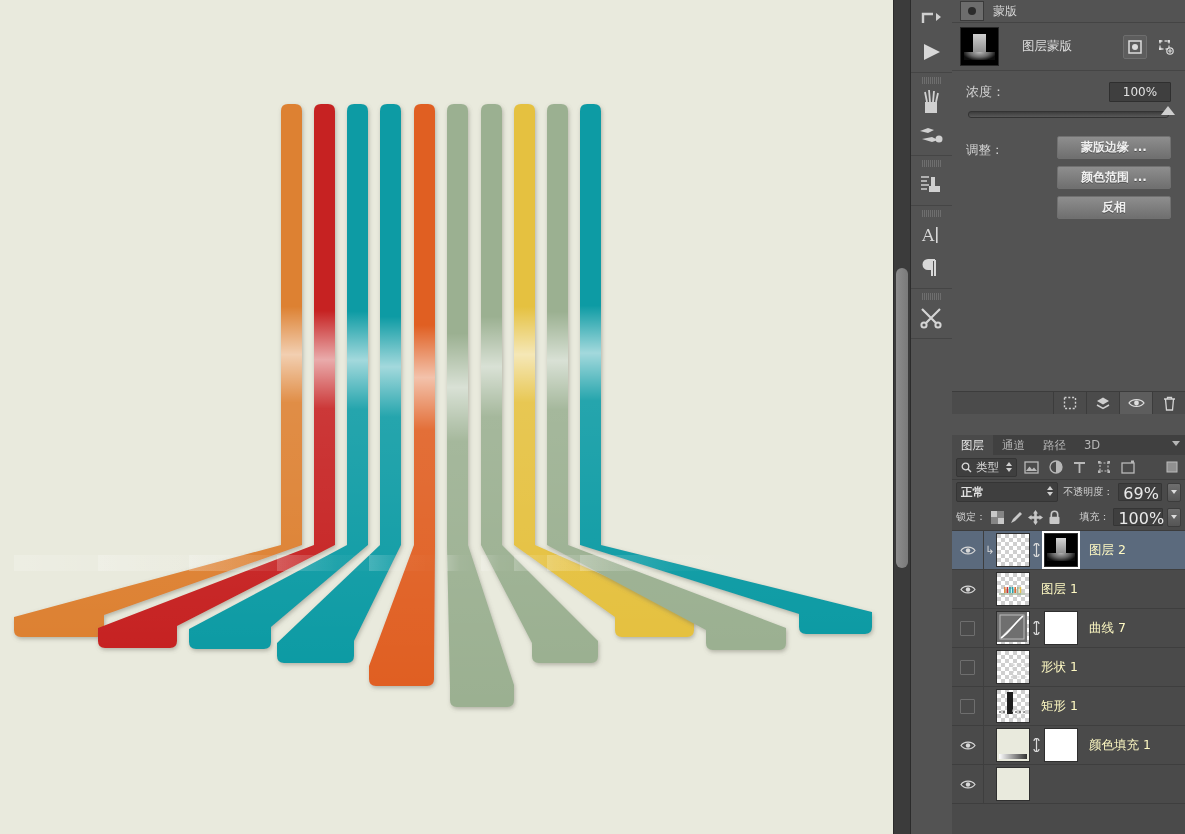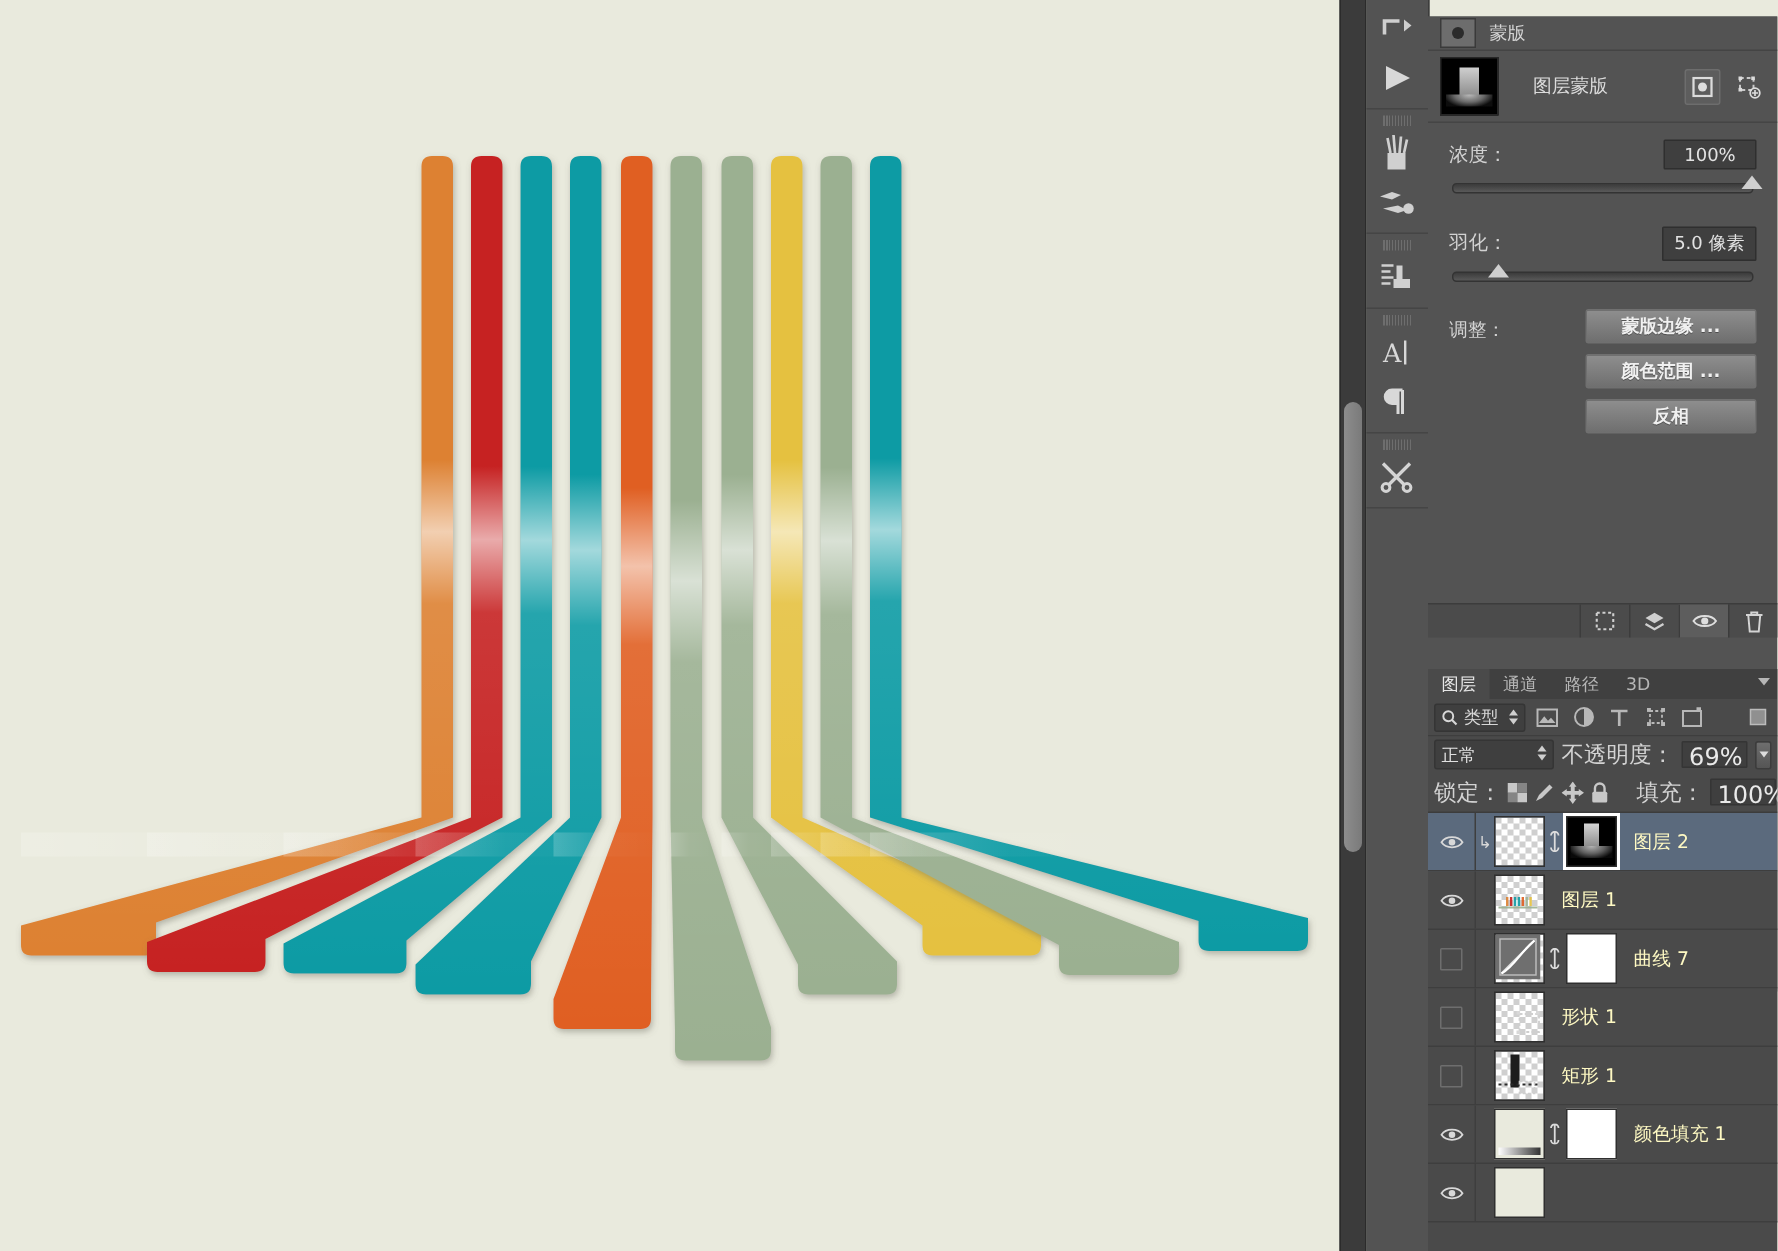--- a/index.html
+++ b/index.html
@@ -21,21 +21,21 @@
 
   
   #toolstrip{position:absolute;left:911px;top:0;width:41px;height:834px;background:#535353;border-right:1px solid #3d3d3d;}
   .tool-group{border-bottom:1px solid #454545;padding:2px 0 4px;}
   .tool-grip{height:7px;margin:2px auto 1px;width:19px;
     background:repeating-linear-gradient(90deg,#777 0 1px,transparent 1px 2px);opacity:.75;}
   .tool-btn{width:39px;height:33px;display:flex;align-items:center;justify-content:center;cursor:pointer;}
   .tool-btn svg{display:block;}
 
   
-  #dock{position:absolute;left:952px;top:11px;width:233px;height:650px;background:#535353;}
+  #dock{position:absolute;left:952px;top:0;width:233px;height:650px;background:#535353;}
 
   
   #prop-panel{position:absolute;left:0;top:0;width:233px;height:414px;background:#535353;}
   #prop-header{height:22px;display:flex;align-items:center;padding-left:8px;border-bottom:1px solid #444;}
   .thumb-mask-sm{width:22px;height:18px;background:#6d6d6d;border:1px solid #3a3a3a;display:flex;align-items:center;justify-content:center;}
   .thumb-mask-sm i{display:block;width:8px;height:8px;border-radius:50%;background:#2b2b2b;}
   #prop-header .ph-label{color:#d4d4d4;font-size:12px;margin-left:9px;}
 
   #prop-row{height:47px;display:flex;align-items:center;padding:0 8px;border-bottom:1px solid #454545;position:relative;gap:11px;}
   #mask-thumb{width:37px;height:37px;background:#000;border:1px solid #262626;position:relative;overflow:hidden;}
@@ -79,25 +79,25 @@
   #ltab-menu{position:absolute;right:5px;top:6px;width:0;height:0;border-left:4px solid transparent;
     border-right:4px solid transparent;border-top:5px solid #b6b6b6;cursor:pointer;}
 
   #filter-row{height:24px;background:#4a4a4a;display:flex;align-items:center;padding:0 4px;gap:5px;border-bottom:1px solid #3e3e3e;}
   #filter-select{display:flex;align-items:center;gap:4px;background:#3f3f3f;border:1px solid #353535;
     border-radius:2px;height:17px;padding:0 4px;color:#d8d8d8;font-size:11.5px;cursor:pointer;}
   .fico{width:19px;height:19px;display:flex;align-items:center;justify-content:center;cursor:pointer;opacity:.85;}
 
   #blend-row{height:24px;display:flex;align-items:center;padding:0 4px;gap:5px;background:#4a4a4a;}
   #blend-select{width:110px;height:18px;background:#3f3f3f;border:1px solid #353535;border-radius:2px;
-    color:#e0e0e0;font-size:11.5px;display:flex;align-items:center;padding:0 4px;cursor:pointer;position:relative;}
+    color:#e0e0e0;font-size:11.5px;display:flex;align-items:center;padding:0 4px;cursor:pointer;position:relative;font-weight:bold;}
   .spin{position:absolute;right:4px;top:3px;display:flex;flex-direction:column;gap:2px;}
   .spin .up{width:0;height:0;border-left:3px solid transparent;border-right:3px solid transparent;border-bottom:4px solid #cfcfcf;}
   .spin .dn{width:0;height:0;border-left:3px solid transparent;border-right:3px solid transparent;border-top:4px solid #cfcfcf;}
-  .lbl-sm{color:#d2d2d2;font-size:15px;white-space:nowrap;}
+  .lbl-sm{color:#d2d2d2;font-size:10px;white-space:nowrap;}
   .num-field{background:#3f3f3f;border:1px solid #353535;color:#eaeaea;font-size:16px;
     height:16px;padding:0 4px;min-width:34px;text-align:center;border-radius:1px;cursor:text;}
   .drop-btn{width:14px;height:17px;background:linear-gradient(180deg,#6e6e6e,#555);border:1px solid #3c3c3c;
     border-radius:2px;display:flex;align-items:center;justify-content:center;cursor:pointer;}
   .drop-btn i{width:0;height:0;border-left:3px solid transparent;border-right:3px solid transparent;border-top:4px solid #dcdcdc;}
 
   #lock-row{height:26px;display:flex;align-items:center;padding:0 4px;gap:4px;background:#4a4a4a;border-bottom:1px solid #3c3c3c;}
   .lockico{width:17px;height:17px;display:flex;align-items:center;justify-content:center;cursor:pointer;opacity:.9;}
 
   
@@ -299,29 +299,20 @@
       <div class="slider-block">
         <div class="sl-row">
           <span class="sl-label">浓度：</span>
           <span class="sl-value">100%</span>
         </div>
         <div class="sl-track">
           <div class="sl-knob" style="left:calc(100% - 7px);"></div>
         </div>
       </div>
 
-      <div class="slider-block" style="padding-top:22px;">
-        <div class="sl-row">
-          <span class="sl-label">羽化：</span>
-          <span class="sl-value">5.0 像素</span>
-        </div>
-        <div class="sl-track">
-          <div class="sl-knob" style="left:calc(15% - 7px);"></div>
-        </div>
-      </div>
 
       <div class="adjust-block" style="padding-top:18px;">
         <span class="adjust-label">调整：</span>
         <div class="adjust-btns">
           <div class="ps-btn">蒙版边缘 ...</div>
           <div class="ps-btn">颜色范围 ...</div>
           <div class="ps-btn">反相</div>
         </div>
       </div>
 

